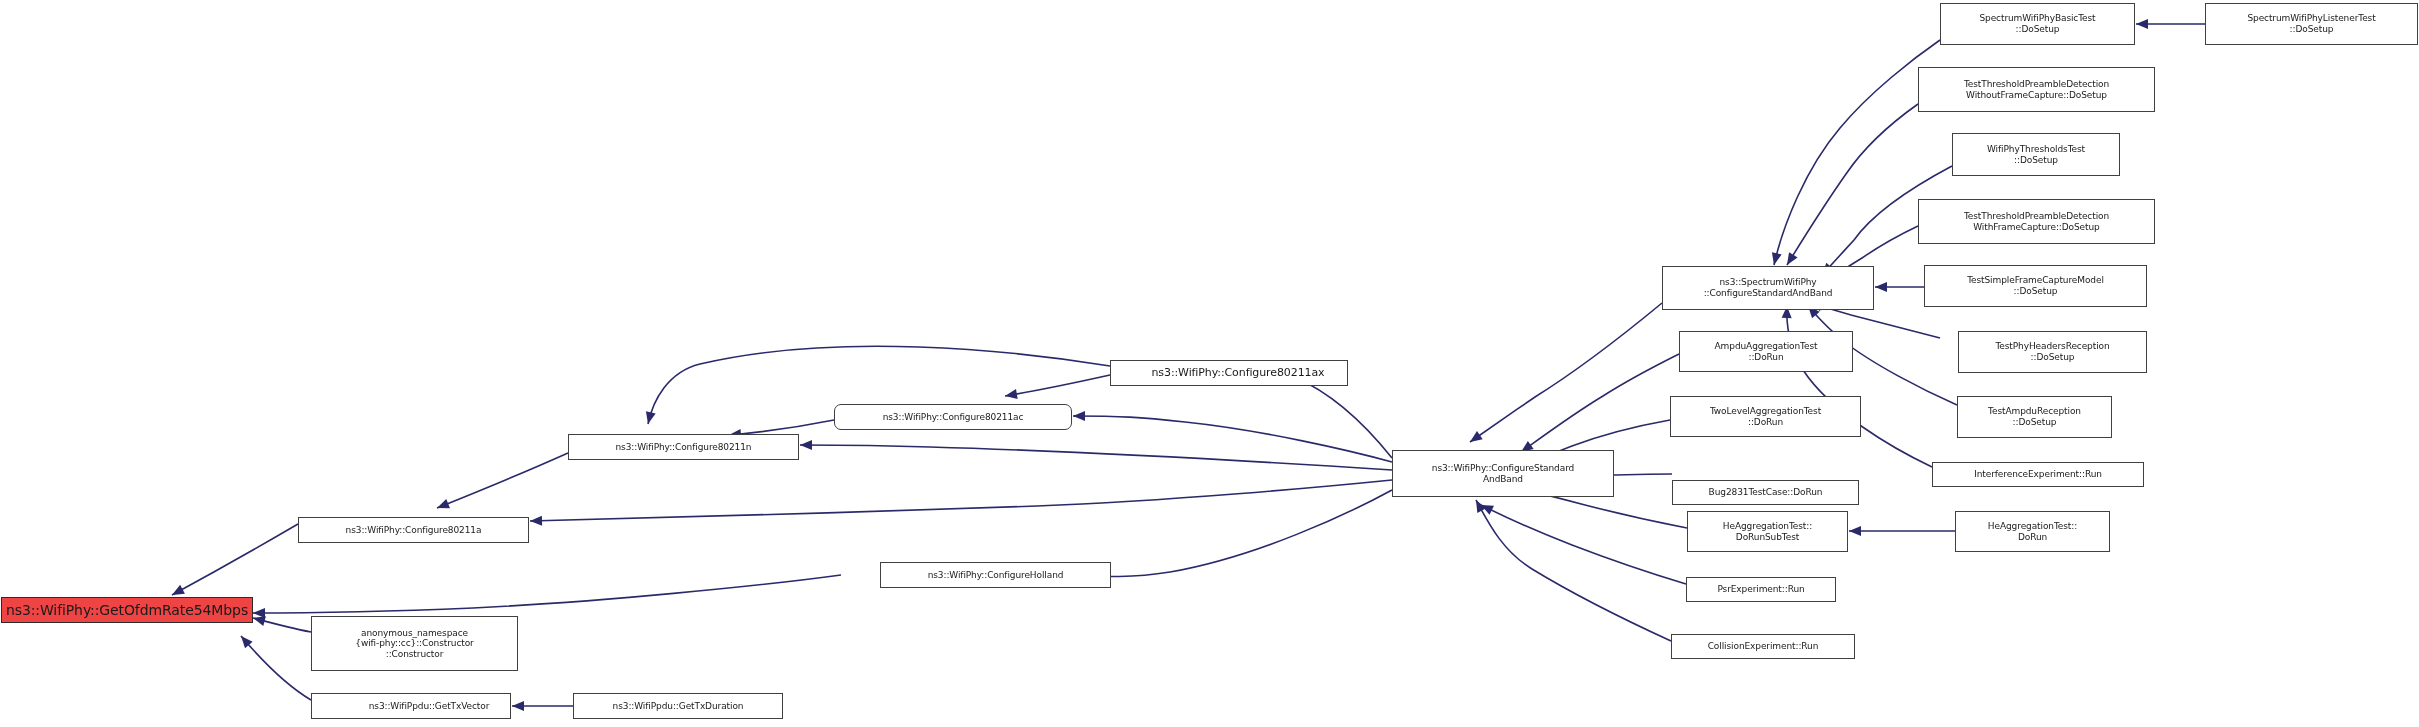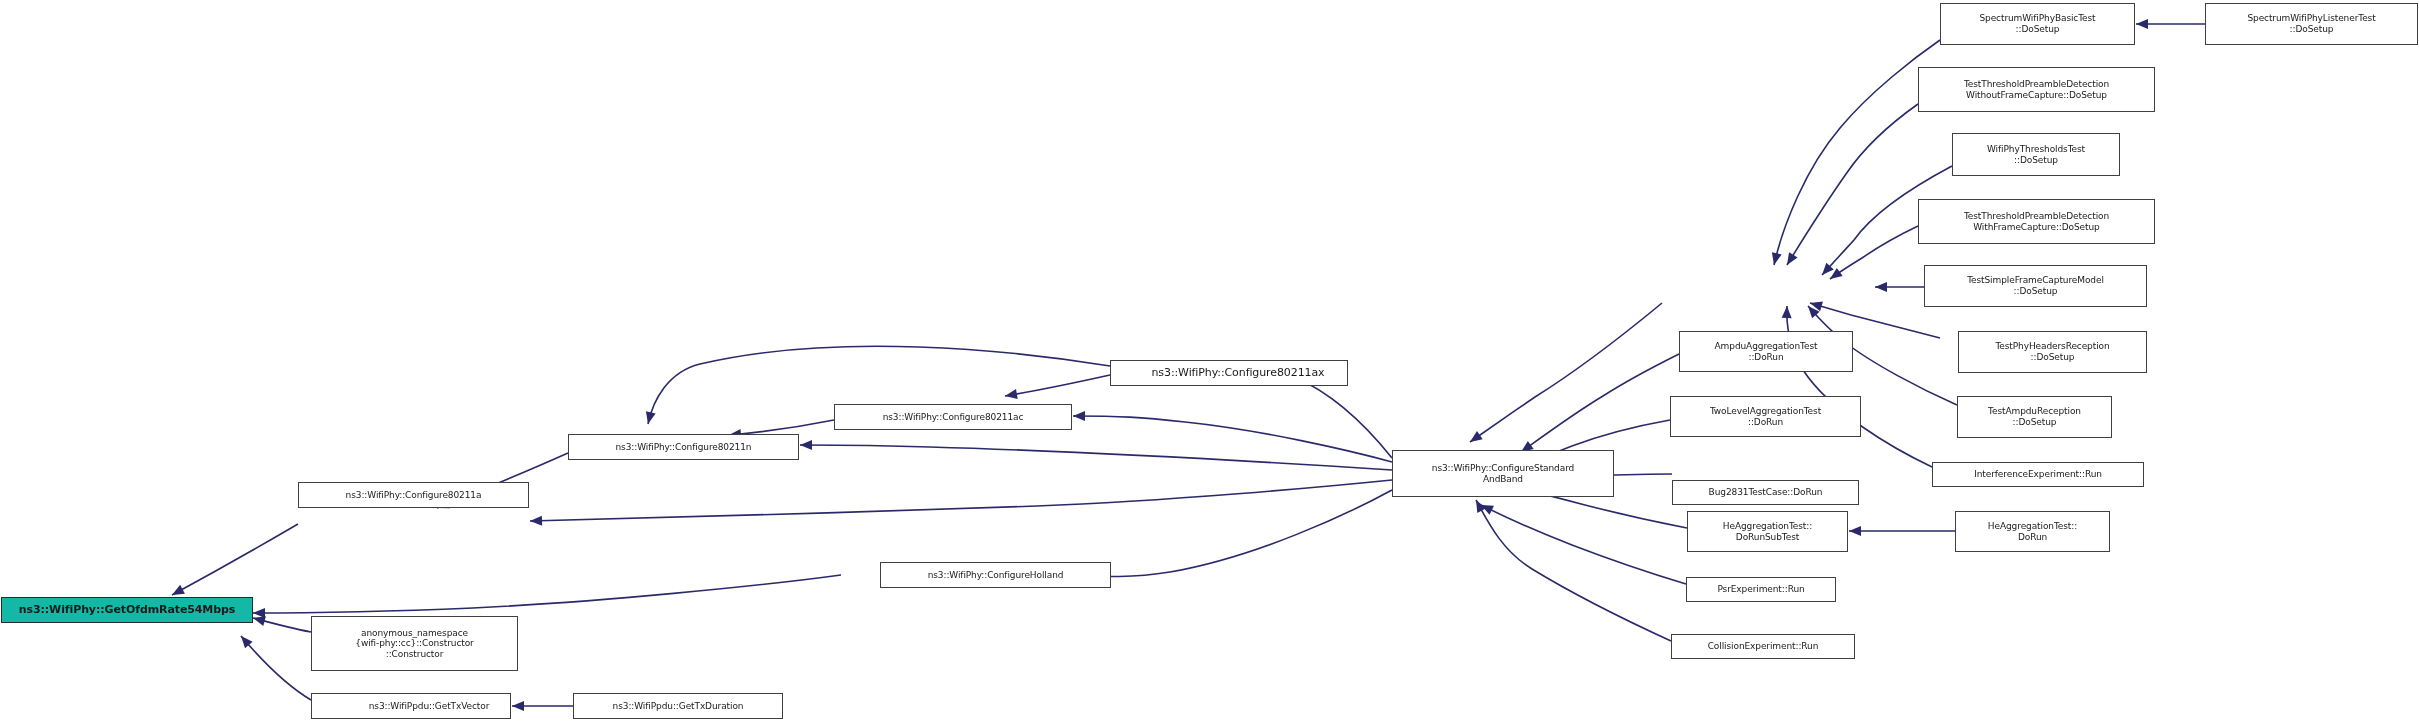--- a/index.html
+++ b/index.html
@@ -115,33 +115,35 @@
       <polygon points="0,0 -12,-5 -12,5" class="edge-head" fill="#2a2a6a" transform="translate(1830.00,279.00) rotate(144.12)"></polygon>
       <path d="M1924,287 L1875,287" class="edge-path" stroke="#2a2a6a"></path>
       <polygon points="0,0 -12,-5 -12,5" class="edge-head" fill="#2a2a6a" transform="translate(1875.00,287.00) rotate(180.00)"></polygon>
       <path d="M1940,338 C1912,331 1879,322 1851,315 C1834,310 1820,306 1810,303" class="edge-path" stroke="#2a2a6a"></path>
       <polygon points="0,0 -12,-5 -12,5" class="edge-head" fill="#2a2a6a" transform="translate(1810.00,303.00) rotate(-163.47)"></polygon>
       <path d="M1957,405 C1923,390 1872,364 1842,340 C1825,326 1815,314 1808,306" class="edge-path" stroke="#2a2a6a"></path>
       <polygon points="0,0 -12,-5 -12,5" class="edge-head" fill="#2a2a6a" transform="translate(1808.00,306.00) rotate(-131.08)"></polygon>
       <path d="M1932,467 C1890,447 1831,412 1803,370 C1789,349 1786,323 1787,306" class="edge-path" stroke="#2a2a6a"></path>
       <polygon points="0,0 -12,-5 -12,5" class="edge-head" fill="#2a2a6a" transform="translate(1787.00,306.00) rotate(-88.33)"></polygon>
     </svg>
-<div class="node highlight" style="left: 1px; top: 597px; width: 252px; height: 26px; border-color: rgb(43, 43, 43); background: #14b8a6; color: rgb(26, 26, 26); font-size: 11px; font-weight: bold;">ns3::WifiPhy::GetOfdmRate54Mbps</div>
+<div class="node highlight" style="left: 1px; top: 597px; width: 252px; height: 26px; border-color: rgb(43, 43, 43); background: #ef4444; color: rgb(26, 26, 26); font-size: 14px;">ns3::WifiPhy::GetOfdmRate54Mbps</div>
     <div class="node" style="left: 311px; top: 616px; width: 207px; height: 55px; border-color: rgb(64, 64, 64); background: rgb(255, 255, 255); color: rgb(26, 26, 26); font-size: 9px;">anonymous_namespace
 {wifi-phy::cc}::Constructor
 ::Constructor</div>
     <div class="node" style="left: 311px; top: 693px; width: 200px; height: 26px; border-color: rgb(64, 64, 64); background: rgb(255, 255, 255); color: rgb(26, 26, 26); font-size: 9px; padding-left: 36px;">ns3::WifiPpdu::GetTxVector</div>
     <div class="node" style="left: 573px; top: 693px; width: 210px; height: 26px; border-color: rgb(64, 64, 64); background: rgb(255, 255, 255); color: rgb(26, 26, 26); font-size: 9px;">ns3::WifiPpdu::GetTxDuration</div>
-    <div class="node" style="left: 298px; top: 482px; width: 231px; height: 26px; border-color: rgb(64, 64, 64); background: rgb(255, 255, 255); color: rgb(26, 26, 26); font-size: 9px;">ns3::WifiPhy::Configure80211a</div>
+    <div class="node" style="left: 298px; top: 517px; width: 231px; height: 26px; border-color: rgb(64, 64, 64); background: rgb(255, 255, 255); color: rgb(26, 26, 26); font-size: 9px;">ns3::WifiPhy::Configure80211a</div>
     <div class="node" style="left: 568px; top: 434px; width: 231px; height: 26px; border-color: rgb(64, 64, 64); background: rgb(255, 255, 255); color: rgb(26, 26, 26); font-size: 9px; text-align: center;">ns3::WifiPhy::Configure80211n</div>
-    <div class="node" style="left: 834px; top: 404px; width: 238px; height: 26px; border-color: rgb(64, 64, 64); background: rgb(255, 255, 255); color: rgb(26, 26, 26); font-size: 9px;">ns3::WifiPhy::Configure80211ac</div>
+    <div class="node" style="left: 834px; top: 404px; width: 238px; height: 26px; border-color: rgb(64, 64, 64); background: rgb(255, 255, 255); color: rgb(26, 26, 26); font-size: 9px; border-radius: 7px;">ns3::WifiPhy::Configure80211ac</div>
     <div class="node" style="left: 1110px; top: 360px; width: 238px; height: 26px; border-color: rgb(64, 64, 64); background: rgb(255, 255, 255); color: rgb(26, 26, 26); font-size: 11px; padding-left: 18px;">ns3::WifiPhy::Configure80211ax</div>
     <div class="node" style="left: 880px; top: 562px; width: 231px; height: 26px; border-color: rgb(64, 64, 64); background: rgb(255, 255, 255); color: rgb(26, 26, 26); font-size: 9px;">ns3::WifiPhy::ConfigureHolland</div>
     <div class="node" style="left: 1392px; top: 450px; width: 222px; height: 47px; border-color: rgb(64, 64, 64); background: rgb(255, 255, 255); color: rgb(26, 26, 26); font-size: 9px;">ns3::WifiPhy::ConfigureStandard
 AndBand</div>
+    <div class="node" style="left: 1662px; top: 266px; width: 212px; height: 44px; border-color: rgb(64, 64, 64); background: rgb(255, 255, 255); color: rgb(26, 26, 26); font-size: 9px;">ns3::SpectrumWifiPhy
+::ConfigureStandardAndBand</div>
     <div class="node" style="left: 1679px; top: 331px; width: 174px; height: 41px; border-color: rgb(64, 64, 64); background: rgb(255, 255, 255); color: rgb(26, 26, 26); font-size: 9px;">AmpduAggregationTest
 ::DoRun</div>
     <div class="node" style="left: 1670px; top: 396px; width: 191px; height: 41px; border-color: rgb(64, 64, 64); background: rgb(255, 255, 255); color: rgb(26, 26, 26); font-size: 9px;">TwoLevelAggregationTest
 ::DoRun</div>
     <div class="node" style="left: 1672px; top: 480px; width: 187px; height: 25px; border-color: rgb(64, 64, 64); background: rgb(255, 255, 255); color: rgb(26, 26, 26); font-size: 9px;">Bug2831TestCase::DoRun</div>
     <div class="node" style="left: 1687px; top: 511px; width: 161px; height: 41px; border-color: rgb(64, 64, 64); background: rgb(255, 255, 255); color: rgb(26, 26, 26); font-size: 9px;">HeAggregationTest::
 DoRunSubTest</div>
     <div class="node" style="left: 1686px; top: 577px; width: 150px; height: 25px; border-color: rgb(64, 64, 64); background: rgb(255, 255, 255); color: rgb(26, 26, 26); font-size: 9px;">PsrExperiment::Run</div>
     <div class="node" style="left: 1671px; top: 634px; width: 184px; height: 25px; border-color: rgb(64, 64, 64); background: rgb(255, 255, 255); color: rgb(26, 26, 26); font-size: 9px;">CollisionExperiment::Run</div>
     <div class="node" style="left: 1955px; top: 511px; width: 155px; height: 41px; border-color: rgb(64, 64, 64); background: rgb(255, 255, 255); color: rgb(26, 26, 26); font-size: 9px;">HeAggregationTest::

